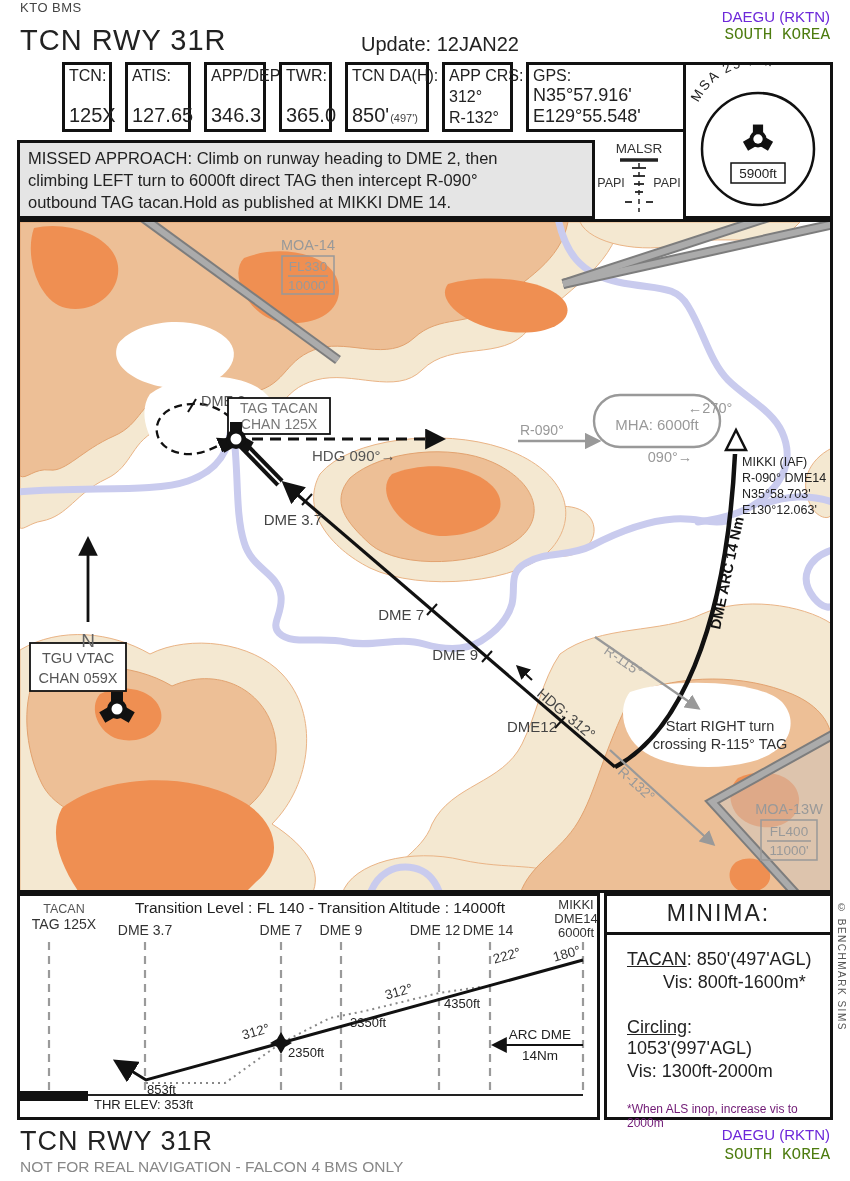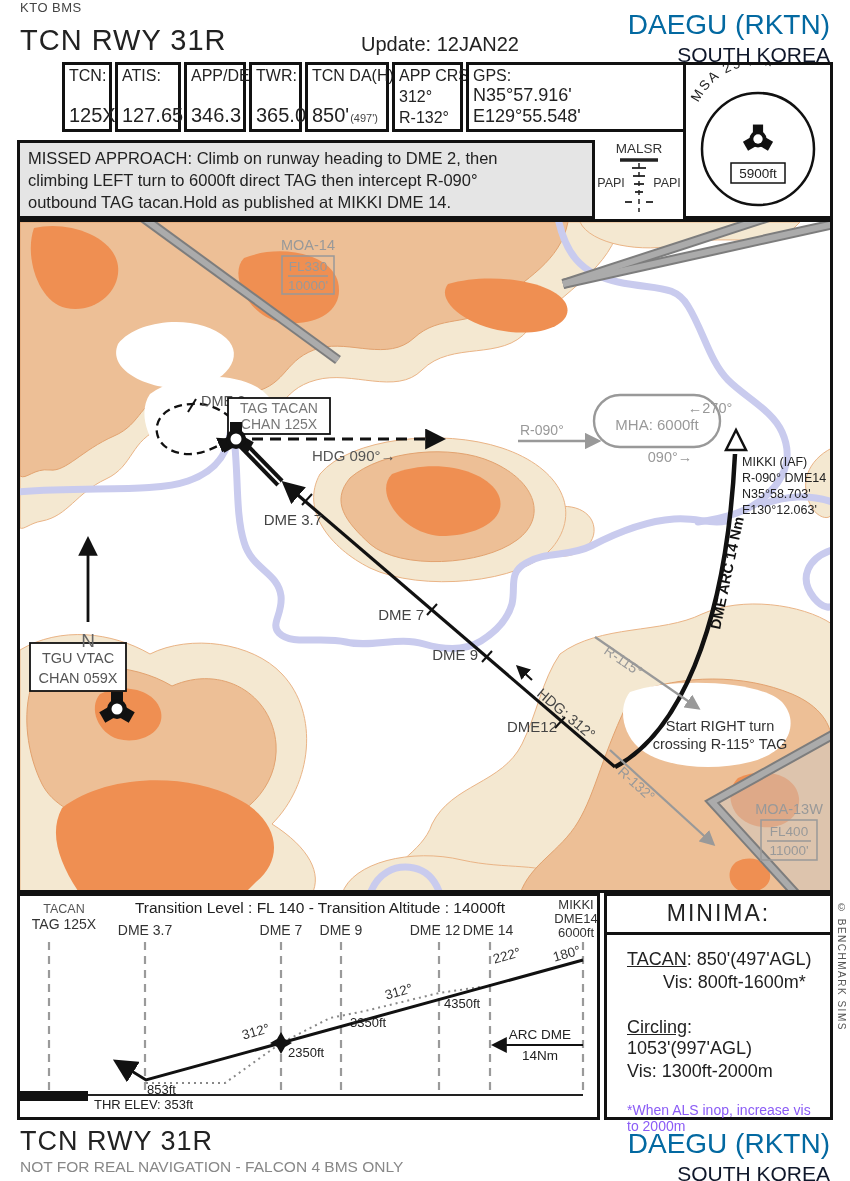--- a/index.html
+++ b/index.html
@@ -4,24 +4,24 @@
 <style>
   html,body{margin:0;padding:0;background:#fff;}
   #page{position:relative;width:850px;height:1181px;background:#fff;overflow:hidden;
         font-family:"Liberation Sans",sans-serif;color:#222;}
   .abs{position:absolute;}
   
   .kto{left:20px;top:0;font-size:13px;color:#444;letter-spacing:.5px;}
   .title{left:20px;top:24px;font-size:29px;color:#222;letter-spacing:1px;}
   .update{left:330px;top:33px;width:220px;text-align:center;font-size:20px;color:#222;}
   .hdr-right{right:20px;top:8px;text-align:right;line-height:1.2;}
-  .hdr-airport{font-size:28px;color:#0369a1;}
-  .hdr-country{font-size:21px;color:#0f172a;}
-  
-  .bar{left:17px;top:62px;display:flex;gap:3px;padding-left:45px;}
+  .hdr-airport{font-size:15px;color:#6d28d9;}
+  .hdr-country{font-size:16px;color:#4d7c0f;font-family:Liberation Mono, monospace;}
+  
+  .bar{left:17px;top:62px;display:flex;gap:13px;padding-left:45px;}
   .cell{box-sizing:border-box;border:3px solid #111;height:70px;background:#fff;
         display:flex;flex-direction:column;justify-content:space-between;padding:2px 4px;}
   .cl{font-size:16px;color:#222;white-space:nowrap;}
   .cv{font-size:20px;color:#222;white-space:nowrap;}
   .cm{font-size:16px;color:#222;white-space:nowrap;line-height:1.15;}
   .cnote{font-size:11px;color:#444;}
   
   .missed{left:17px;top:140px;width:578px;height:79px;box-sizing:border-box;border:3px solid #111;
           padding:5px 8px;font-size:16.5px;line-height:1.33;color:#222;background:#e5e5e5;}
   .malsr{left:595px;top:140px;width:88px;height:79px;}
@@ -30,21 +30,21 @@
   .map{left:17px;top:219px;width:810px;height:668px;box-sizing:content-box;border:3px solid #111;background:#fff;}
   
   .profile{left:17px;top:893px;width:583px;height:227px;box-sizing:border-box;border:3px solid #111;background:#fff;}
   .minima{left:604px;top:893px;width:229px;height:227px;box-sizing:border-box;border:3px solid #111;background:#fff;}
   .min-title{border-bottom:3px solid #111;text-align:center;font-size:23px;letter-spacing:2px;padding:4px 0 5px;}
   .min-body{padding:10px 10px 0 20px;font-size:18px;color:#222;}
   .min-row1{margin-top:4px;}
   .min-vis1{margin-left:36px;margin-top:2px;}
   .min-row2{margin-top:24px;}
   .min-vis2{margin-top:2px;padding-right:2px;}
-  .min-note{margin-top:20px;font-size:14px;color:#8b5cf6;}
+  .min-note{margin-top:20px;font-size:12px;color:#701a75;}
   .u{text-decoration:underline;}
   .copyright{left:836px;top:902px;writing-mode:vertical-rl;font-size:10px;color:#555;letter-spacing:1.5px;}
   
   .f-title{left:20px;top:1126px;font-size:27px;letter-spacing:1px;color:#222;}
   .f-sub{left:20px;top:1158px;font-size:15.5px;color:#888;}
   .f-right{right:20px;top:1126px;text-align:right;line-height:1.25;}
   svg text{font-family:"Liberation Sans",sans-serif;}
 </style>
 </head>
 <body>

